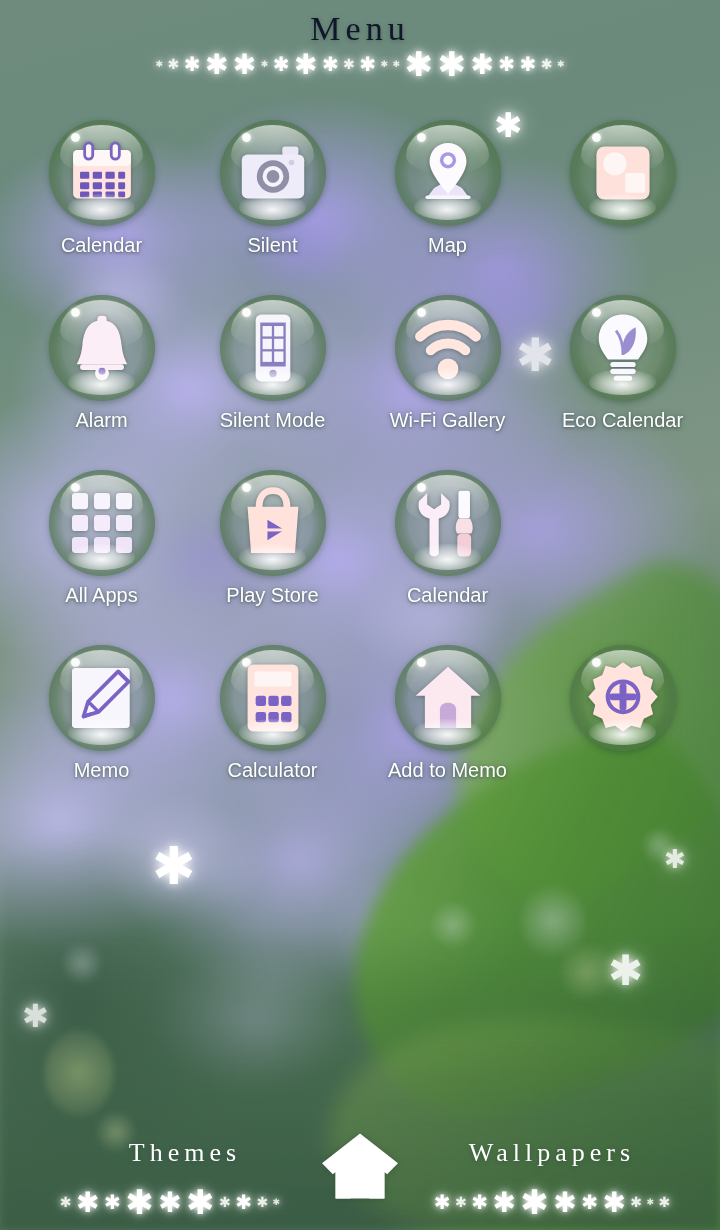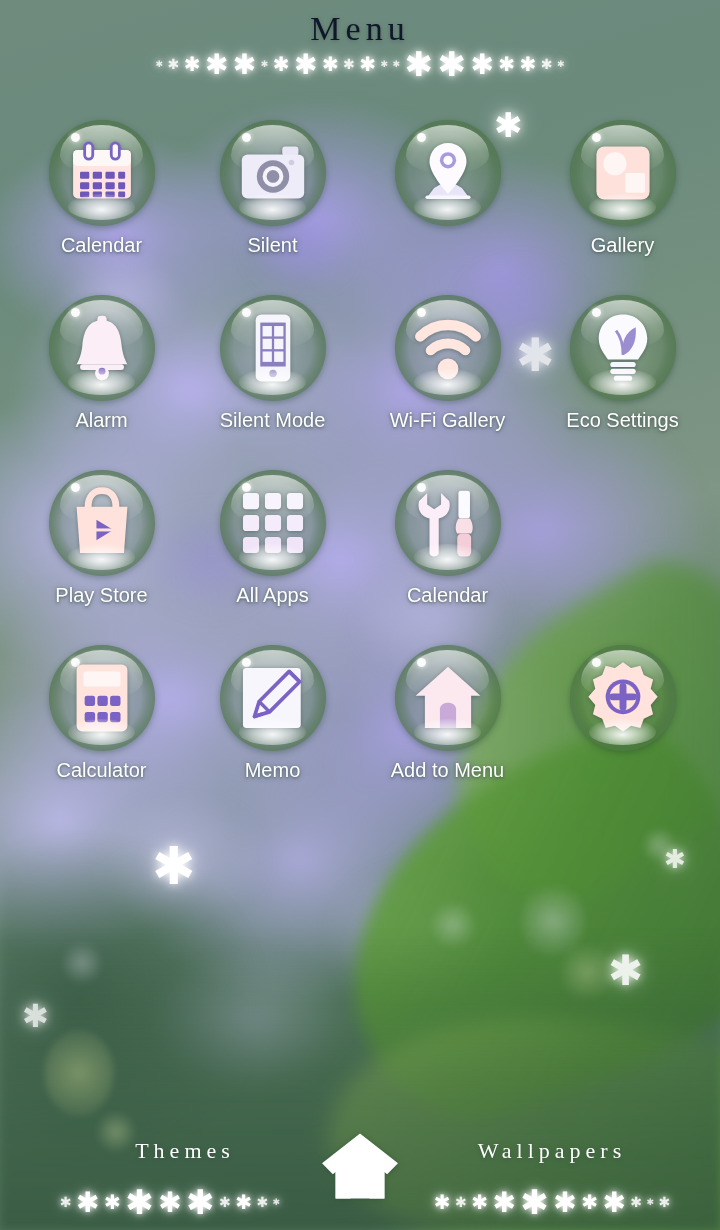--- a/index.html
+++ b/index.html
@@ -148,21 +148,21 @@
     margin-top:8px;font-size:20px;color:#ffffff;
     text-shadow:0 1px 3px rgba(50,70,60,.7), 0 0 6px rgba(60,80,70,.35);
     white-space:nowrap;
   }
 
   
   .footer{position:absolute;left:0;bottom:0;width:720px;height:110px;}
   .foot-label{
     position:absolute;top:18px;
     font-family:"Liberation Serif", serif;
-    font-size:22px;color:#ffffff;letter-spacing:5px;
+    font-size:26px;color:#ffffff;letter-spacing:5px;
     text-shadow:0 1px 4px rgba(50,75,60,.6);
   }
   #themes-label{left:60px;width:250px;text-align:center;}
   #wallpapers-label{right:18px;width:300px;text-align:center;}
   .home-btn{position:absolute;left:50%;transform:translateX(-50%);top:8px;width:88px;height:76px;}
   .foot-stars-left{position:absolute;left:20px;bottom:8px;width:300px;text-align:center;white-space:nowrap;color:#fff;}
   .foot-stars-right{position:absolute;right:8px;bottom:8px;width:320px;text-align:center;white-space:nowrap;color:#fff;}
   .foot-stars-left span,.foot-stars-right span{display:inline-block;vertical-align:middle;
     text-shadow:0 0 6px rgba(255,255,255,.95),0 0 14px rgba(255,255,255,.55);}
 </style>
@@ -271,32 +271,32 @@
         <div class="bubble">
           <div class="specks"></div>
           <svg class="glyph" viewBox="0 0 64 64">
             <path d="M20 45 L32 38 L44 45 L50 53 L14 53 Z" fill="#e9e5f8"></path>
             <path d="M14 53 H50" stroke="#f6f4fd" stroke-width="3" stroke-linecap="round"></path>
             <path d="M32 6 C23 6 16 13 16 22 C16 33 32 50 32 50 C32 50 48 33 48 22 C48 13 41 6 32 6 Z" fill="#fdfbff"></path>
             <circle cx="32" cy="21" r="7" fill="#a79adf"></circle>
             <circle cx="32" cy="21" r="4" fill="#fdfbff"></circle>
           </svg>
         </div>
+        <div class="label">Map</div>
       </div>
 
       <div class="cell">
         <div class="bubble">
           <div class="specks"></div>
           <svg class="glyph" viewBox="0 0 64 64">
             <rect x="9" y="9" width="46" height="46" rx="7" fill="#ffe1dc"></rect>
             <circle cx="25" cy="24" r="10" fill="#fdf6f5"></circle>
             <rect x="34" y="32" width="17" height="17" rx="1.5" fill="#fdf6f5"></rect>
           </svg>
         </div>
-        <div class="label">Gallery</div>
       </div>
     </div>
 
     <div class="row">
 
       <div class="cell">
         <div class="bubble">
           <div class="specks"></div>
           <svg class="glyph" viewBox="0 0 64 64">
             <rect x="28" y="4" width="8" height="7" rx="3" fill="#fbeef7"></rect>
@@ -348,80 +348,94 @@
             <path d="M32 3 C20 3 11 12 11 24 C11 32 16 37 19 42 L45 42 C48 37 53 32 53 24 C53 12 44 3 32 3 Z" fill="#fbfaff"></path>
             <path d="M32 38 C30 28 34 18 43 14 C44 26 40 35 32 38 Z" fill="#9b8ed0"></path>
             <path d="M32 38 C32 30 30 22 26 17" stroke="#9b8ed0" stroke-width="2.4" fill="none"></path>
             <g fill="#f7f5ff">
               <rect x="21" y="44" width="22" height="4.4" rx="2.2"></rect>
               <rect x="21" y="50" width="22" height="4.4" rx="2.2"></rect>
               <rect x="24" y="56" width="16" height="4.4" rx="2.2"></rect>
             </g>
           </svg>
         </div>
-        <div class="label">Eco Settings</div>
+        <div class="label">Eco Calendar</div>
       </div>
     </div>
 
     <div class="row">
+
+      <div class="cell">
+        <div class="bubble">
+          <div class="specks"></div>
+          <svg class="glyph" viewBox="0 0 64 64">
+            <g fill="#f8f4fd">
+              <rect x="6" y="6" width="14" height="14" rx="3"></rect>
+                <rect x="25" y="6" width="14" height="14" rx="3"></rect>
+                <rect x="44" y="6" width="14" height="14" rx="3"></rect>
+            </g>
+            <g fill="#f4ecfb">
+              <rect x="6" y="25" width="14" height="14" rx="3"></rect>
+                <rect x="25" y="25" width="14" height="14" rx="3"></rect>
+                <rect x="44" y="25" width="14" height="14" rx="3"></rect>
+            </g>
+            <g fill="#f0e4f8">
+              <rect x="6" y="44" width="14" height="14" rx="3"></rect>
+                <rect x="25" y="44" width="14" height="14" rx="3"></rect>
+                <rect x="44" y="44" width="14" height="14" rx="3"></rect>
+            </g>
+          </svg>
+        </div>
+        <div class="label">All Apps</div>
+      </div>
 
       <div class="cell">
         <div class="bubble">
           <div class="specks"></div>
           <svg class="glyph" viewBox="0 0 64 64">
             <path d="M20 18 C20 9 25 4 32 4 C39 4 44 9 44 18" stroke="#ffe2db" stroke-width="6" fill="none" stroke-linecap="round"></path>
             <path d="M10 18 H54 L51 58 H13 Z" fill="#ffe2db"></path>
             <path d="M26 27 L44 38 L26 49 Z" fill="#7a63c4"></path>
             <path d="M26 27 L44 38 L26 49 Z" fill="none" stroke="#ffe2db" stroke-width="2.4"></path>
             <path d="M26 38 H44" stroke="#ffe2db" stroke-width="2.6"></path>
           </svg>
         </div>
         <div class="label">Play Store</div>
       </div>
 
-      <div class="cell">
-        <div class="bubble">
-          <div class="specks"></div>
-          <svg class="glyph" viewBox="0 0 64 64">
-            <g fill="#f8f4fd">
-              <rect x="6" y="6" width="14" height="14" rx="3"></rect>
-                <rect x="25" y="6" width="14" height="14" rx="3"></rect>
-                <rect x="44" y="6" width="14" height="14" rx="3"></rect>
-            </g>
-            <g fill="#f4ecfb">
-              <rect x="6" y="25" width="14" height="14" rx="3"></rect>
-                <rect x="25" y="25" width="14" height="14" rx="3"></rect>
-                <rect x="44" y="25" width="14" height="14" rx="3"></rect>
-            </g>
-            <g fill="#f0e4f8">
-              <rect x="6" y="44" width="14" height="14" rx="3"></rect>
-                <rect x="25" y="44" width="14" height="14" rx="3"></rect>
-                <rect x="44" y="44" width="14" height="14" rx="3"></rect>
-            </g>
-          </svg>
-        </div>
-        <div class="label">All Apps</div>
-      </div>
-
 
       <div class="cell">
         <div class="bubble">
           <div class="specks"></div>
           <svg class="glyph" viewBox="0 0 64 64">
             <path d="M14 6 L14 16 L20 20 L26 16 L26 6 L33 13 C35 20 31 27 24 28 L24 58 C24 60 22 61 20 61 C18 61 16 60 16 58 L16 28 C9 27 5 20 7 13 Z" fill="#fbeef8"></path>
             <rect x="41" y="4" width="10" height="24" rx="2" fill="#fbfaff"></rect>
             <path d="M41 28 C38 33 38 38 40 41 L52 41 C54 38 54 33 51 28 Z" fill="#f9dfe6"></path>
             <rect x="40" y="41" width="12" height="20" rx="4" fill="#f3cdd8"></rect>
           </svg>
         </div>
         <div class="label">Calendar</div>
       </div>
     </div>
 
     <div class="row">
+
+      <div class="cell">
+        <div class="bubble">
+          <div class="specks"></div>
+          <svg class="glyph" viewBox="0 0 64 64">
+            <rect x="6" y="6" width="50" height="52" rx="3" fill="#f7f6fd"></rect>
+            <path d="M16 48 L20 35 L46 9 L55 18 L29 44 Z" fill="#f7f6fd" stroke="#7a63c4" stroke-width="3.2" stroke-linejoin="round"></path>
+            <path d="M20 35 L29 44" stroke="#7a63c4" stroke-width="3"></path>
+            <path d="M46 9 L55 18" stroke="#7a63c4" stroke-width="3"></path>
+            <path d="M16 48 L22 46" stroke="#7a63c4" stroke-width="3" stroke-linecap="round"></path>
+          </svg>
+        </div>
+        <div class="label">Memo</div>
+      </div>
 
       <div class="cell">
         <div class="bubble">
           <div class="specks"></div>
           <svg class="glyph" viewBox="0 0 64 64">
             <rect x="10" y="3" width="44" height="58" rx="5" fill="#ffe4de"></rect>
             <rect x="16" y="9" width="32" height="13" rx="2" fill="#fdf6f4"></rect>
             <g fill="#7a63c4">
               <rect x="17" y="30" width="9" height="9" rx="2"></rect>
                 <rect x="28" y="30" width="9" height="9" rx="2"></rect>
@@ -432,39 +446,25 @@
             </g>
           </svg>
         </div>
         <div class="label">Calculator</div>
       </div>
 
       <div class="cell">
         <div class="bubble">
           <div class="specks"></div>
           <svg class="glyph" viewBox="0 0 64 64">
-            <rect x="6" y="6" width="50" height="52" rx="3" fill="#f7f6fd"></rect>
-            <path d="M16 48 L20 35 L46 9 L55 18 L29 44 Z" fill="#f7f6fd" stroke="#7a63c4" stroke-width="3.2" stroke-linejoin="round"></path>
-            <path d="M20 35 L29 44" stroke="#7a63c4" stroke-width="3"></path>
-            <path d="M46 9 L55 18" stroke="#7a63c4" stroke-width="3"></path>
-            <path d="M16 48 L22 46" stroke="#7a63c4" stroke-width="3" stroke-linecap="round"></path>
-          </svg>
-        </div>
-        <div class="label">Memo</div>
-      </div>
-
-      <div class="cell">
-        <div class="bubble">
-          <div class="specks"></div>
-          <svg class="glyph" viewBox="0 0 64 64">
             <path d="M32 5 L60 30 L52 30 L52 58 L12 58 L12 30 L4 30 Z" fill="#fbe9ef"></path>
             <path d="M25 58 L25 42 C25 38 28 36 32 36 C36 36 39 38 39 42 L39 58 Z" fill="#c8a9d8"></path>
           </svg>
         </div>
-        <div class="label">Add to Menu</div>
+        <div class="label">Add to Memo</div>
       </div>
 
       <div class="cell">
         <div class="bubble">
           <div class="specks"></div>
           <svg class="glyph" viewBox="0 0 64 64">
             <path d="M32 1 L39 6 L47 4 L50 12 L58 16 L56 24 L62 31 L56 38 L58 46 L50 50 L47 58 L39 56 L32 61 L25 56 L17 58 L14 50 L6 46 L8 38 L2 31 L8 24 L6 16 L14 12 L17 4 L25 6 Z" fill="#ffe3dc"></path>
             <circle cx="32" cy="31" r="15" fill="#7a63c4"></circle>
             <circle cx="32" cy="31" r="11.5" fill="#ffe3dc"></circle>
             <path d="M32 22 L32 40 M23 31 L41 31" stroke="#7a63c4" stroke-width="6" stroke-linecap="round"></path>

